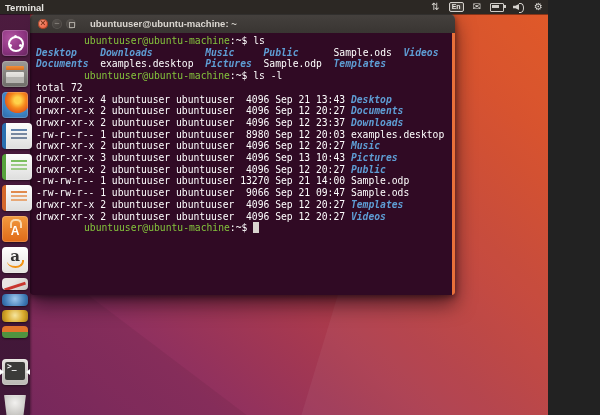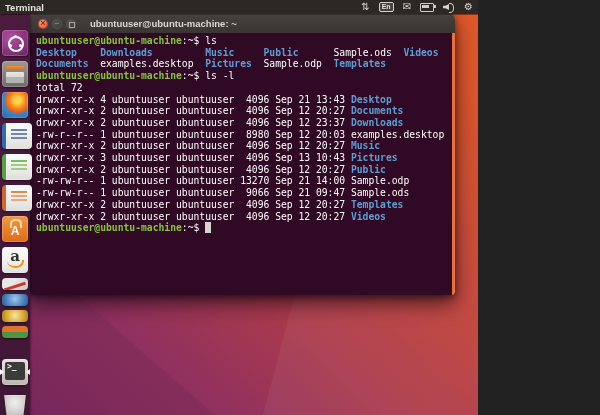--- a/index.html
+++ b/index.html
@@ -1,16 +1,16 @@
 <!DOCTYPE html>
 <html><head>
 <meta charset="utf-8">
 <style>
   html,body{margin:0;padding:0;background:#222;}
-  .screen{position:relative;width:478px;height:415px;overflow:hidden;
+  .screen{position:relative;width:548px;height:415px;overflow:hidden;
     font-family:"Liberation Sans","DejaVu Sans",sans-serif;
     box-shadow:inset 0 0 0 1px rgba(0,0,0,.75);}
   
   .wallpaper{position:absolute;inset:0;
     background:linear-gradient(222deg,#e0521d 0%,#d54a24 16%,#c04138 38%,#aa3a4d 58%,#8e3060 78%,#7c2a62 100%);}
   .facet{position:absolute;inset:0;pointer-events:none;}
   .facet.f1{background:rgba(255,255,255,.05);clip-path:polygon(78% 0,100% 0,100% 100%,55% 100%);}
   .facet.f2{background:rgba(0,0,0,.06);clip-path:polygon(0 55%,45% 100%,0 100%);}
   
   .panel{position:absolute;left:0;top:0;right:0;height:14px;background:#2c2824;
@@ -101,22 +101,22 @@
     color:#aaa69f;font-size:8px;line-height:12px;}
   .btn-maximize::before{content:"";position:absolute;left:3px;top:3px;width:4px;height:4px;
     border:1px solid #aaa69f;}
   .wtitle{color:#dcd8d2;font-size:9.5px;font-weight:bold;margin-left:10px;
     white-space:nowrap;overflow:hidden;}
   .term-body{position:relative;height:262px;background:#300a24;border-radius:0 0 3px 3px;
     padding:2px 4px 0 6px;box-sizing:border-box;overflow:hidden;}
   .term-text{font-family:"DejaVu Sans Mono","Liberation Mono",monospace;
     font-size:9.7px;line-height:11.7px;white-space:pre;letter-spacing:0;}
   .tw{color:#ffffff;text-align:right;}
-  .tg{color:#84c43c;font-weight:bold;}
-  .tb{color:#5e9dd4;font-weight:bold;}
+  .tg{color:#84c43c;font-weight:normal;margin-left:48px;}
+  .tb{color:#5e9dd4;font-weight:bold;font-style:italic;}
   .tcur{background:#d8d4cf;color:#300a24;}
   .scrollbar{position:absolute;right:0;top:0;width:3px;height:100%;background:#e8703a;
     border-radius:0 0 2px 0;}
 </style>
 </head>
 <body>
 
 <div class="screen">
   <div class="wallpaper">
     <div class="facet f1"></div>

